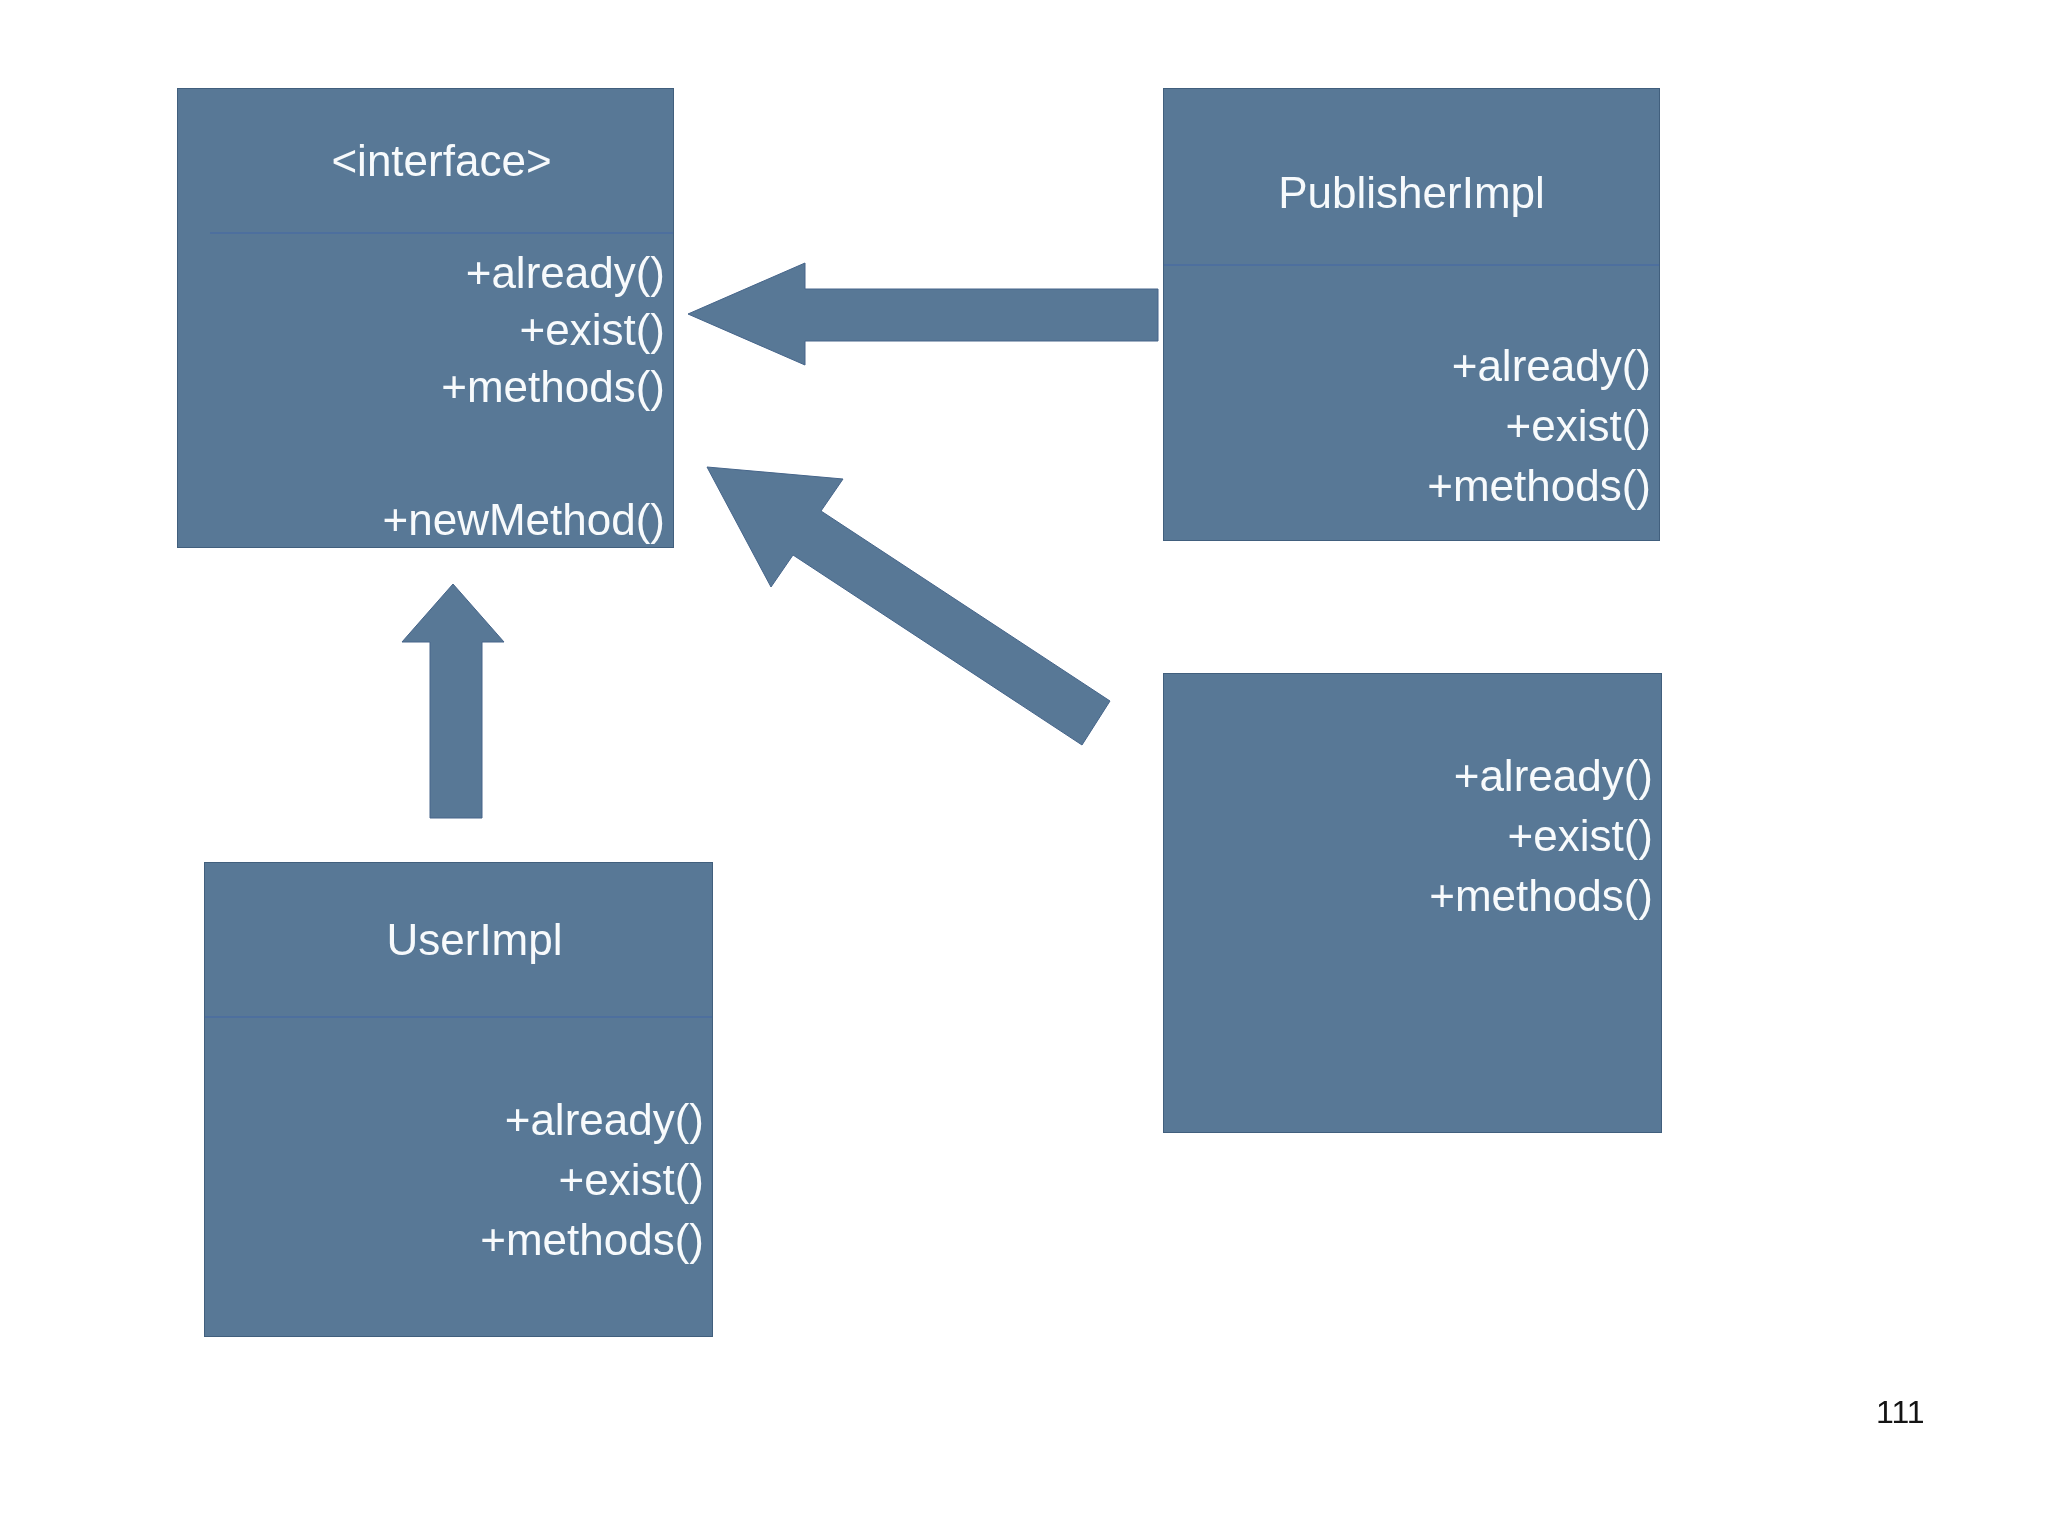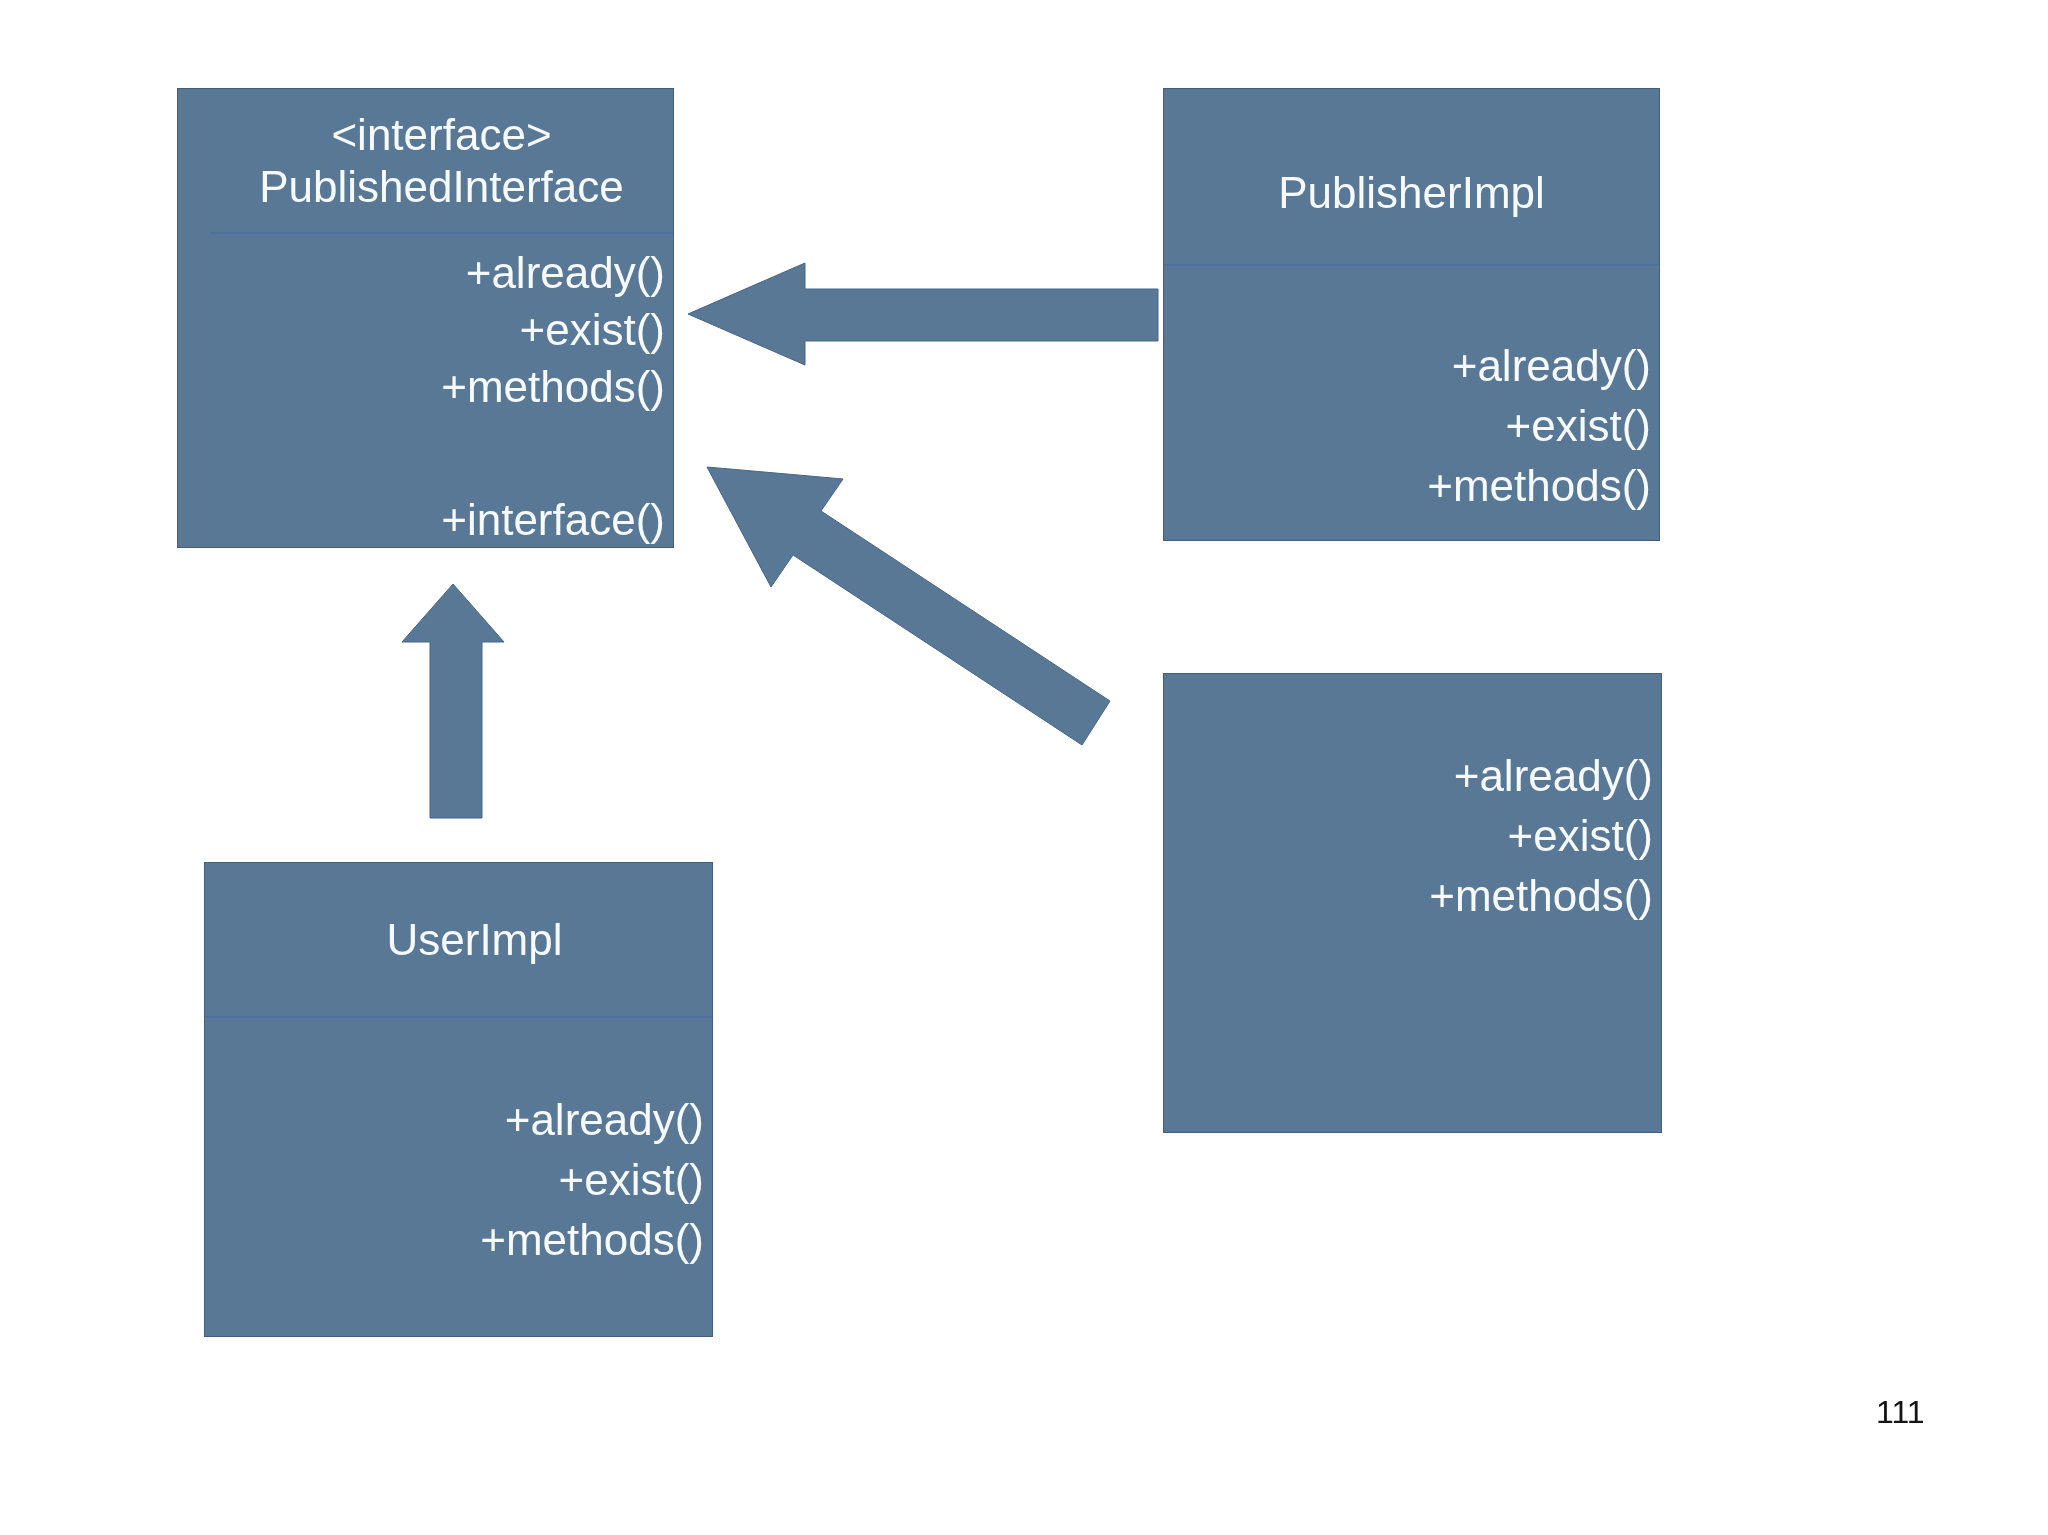--- a/index.html
+++ b/index.html
@@ -85,27 +85,26 @@
 
   <svg class="arrows-layer" viewBox="0 0 2048 1535" xmlns="http://www.w3.org/2000/svg">
     <polygon stroke="#46658a" stroke-width="1" points="688,314 805,263 805,289 1158,289 1158,341 805,341 805,365" fill="#587896"></polygon>
     <polygon stroke="#46658a" stroke-width="1" points="707,467 843,479 821,511 1110,701 1082,745 793,555 771,587" fill="#587896"></polygon>
     <polygon stroke="#46658a" stroke-width="1" points="453,584 504,642 482,642 482,818 430,818 430,642 402,642" fill="#587896"></polygon>
   </svg>
 
   <div class="uml-box" id="box-interface">
     <div class="uml-header">
       <div class="stereotype">&lt;interface&gt;</div>
-      <div class="class-title">PublishedInterface</div>
     </div>
     <div class="uml-body">
       <div class="method">+already()</div>
       <div class="method">+exist()</div>
       <div class="method">+methods()</div>
-      <div class="method new-method">+interface()</div>
+      <div class="method new-method">+newMethod()</div>
     </div>
   </div>
 
   <div class="uml-box" id="box-publisher">
     <div class="uml-header">
       <div class="class-title">PublisherImpl</div>
     </div>
     <div class="uml-body">
       <div class="method">+already()</div>
       <div class="method">+exist()</div>

